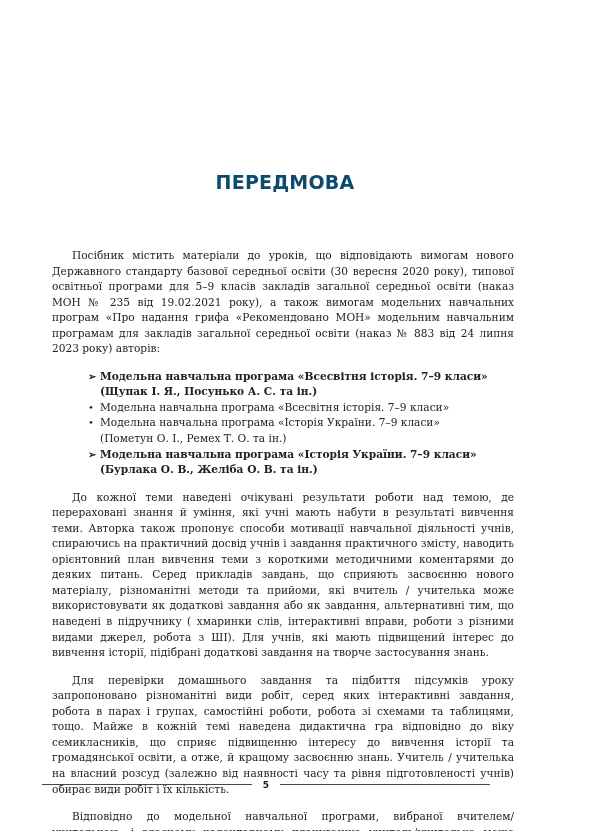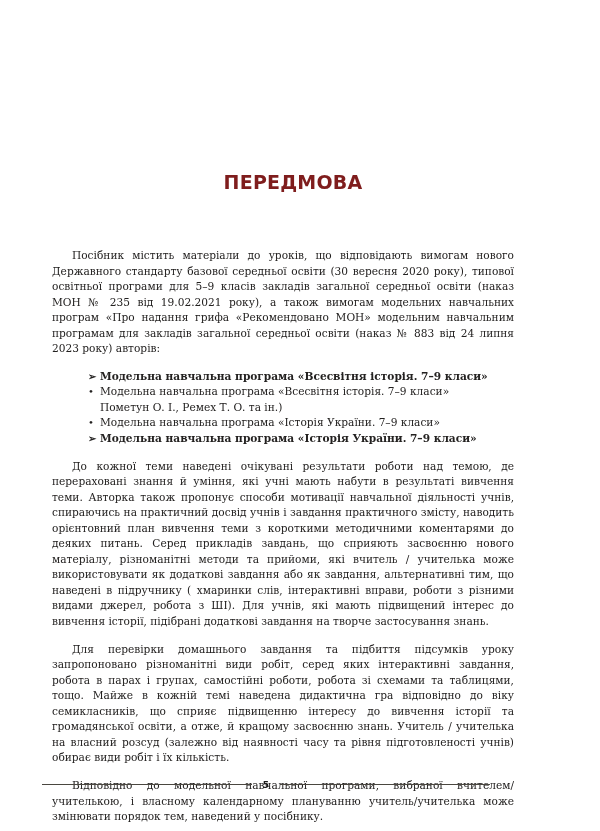--- a/index.html
+++ b/index.html
@@ -18,22 +18,21 @@
     .title {
       position: absolute;
       top: 171px;
       left: 0;
       width: 570px;
       text-align: center;
       font-family: "DejaVu Sans", sans-serif;
       font-weight: bold;
       font-size: 19px;
       letter-spacing: 0.2px;
-      color: #7f1d1d;
-      margin-left: 8px;
+      color: #0c4a6e;
     }
     .body-text {
       position: absolute;
       top: 236px;
       left: 40px;
       width: 486px;
       font-size: 10.6px;
       line-height: 15.55px;
       text-align: justify;
       hyphens: auto;
@@ -91,33 +90,35 @@
 
 <div class="title">ПЕРЕДМОВА</div>
 
 <div class="body-text">
   <p class="para">Посібник містить матеріали до уроків, що відповідають вимогам нового Державного стандарту базової середньої освіти (30 вересня 2020 року), типової освітньої програми для 5–9 класів закладів загальної середньої освіти (наказ МОН № 235 від 19.02.2021 року), а також вимогам модельних навчальних програм «Про надання грифа «Рекомендовано МОН» модельним навчальним програмам для закладів загальної середньої освіти (наказ № 883 від 24 липня 2023 року) авторів:</p>
 
   <ul class="programs">
     <li class="bold">
       <span class="marker">➢</span>
       <div>Модельна навчальна програма «Всесвітня історія. 7–9 класи»</div>
+      <div>(Щупак І. Я., Посунько А. С. та ін.)</div>
     </li>
     <li>
       <span class="marker">•</span>
       <div>Модельна навчальна програма «Всесвітня історія. 7–9 класи»</div>
-      <div>Пометун О. І., Ремех Т. О. та ін.)</div>
     </li>
     <li>
       <span class="marker">•</span>
       <div>Модельна навчальна програма «Історія України. 7–9 класи»</div>
+      <div>(Пометун О. І., Ремех Т. О. та ін.)</div>
     </li>
     <li class="bold">
       <span class="marker">➢</span>
       <div>Модельна навчальна програма «Історія України. 7–9 класи»</div>
+      <div>(Бурлака О. В., Желіба О. В. та ін.)</div>
     </li>
   </ul>
 
   <p class="para">До кожної теми наведені очікувані результати роботи над темою, де перераховані знання й уміння, які учні мають набути в результаті вивчення теми. Авторка також пропонує способи мотивації навчальної діяльності учнів, спираючись на практичний досвід учнів і завдання практичного змісту, наводить орієнтовний план вивчення теми з короткими методичними коментарями до деяких питань. Серед прикладів завдань, що сприяють засвоєнню нового матеріалу, різноманітні методи та прийоми, які вчитель / учителька може використовувати як додаткові завдання або як завдання, альтернативні тим, що наведені в підручнику ( хмаринки слів, інтерактивні вправи, роботи з різними видами джерел, робота з ШІ). Для учнів, які мають підвищений інтерес до вивчення історії, підібрані додаткові завдання на творче застосування знань.</p>
   <p class="para">Для перевірки домашнього завдання та підбиття підсумків уроку запропоновано різноманітні види робіт, серед яких інтерактивні завдання, робота в парах і групах, самостійні роботи, робота зі схемами та таблицями, тощо. Майже в кожній темі наведена дидактична гра відповідно до віку семикласників, що сприяє підвищенню інтересу до вивчення історії та громадянської освіти, а отже, й кращому засвоєнню знань. Учитель / учителька на власний розсуд (залежно від наявності часу та рівня підготовленості учнів) обирає види робіт і їх кількість.</p>
   <p class="para">Відповідно до модельної навчальної програми, вибраної вчителем/учителькою, і власному календарному плануванню учитель/учителька може змінювати порядок тем, наведений у посібнику.</p>
 </div>
 
 <div class="footer">
   <div class="rule"></div>

